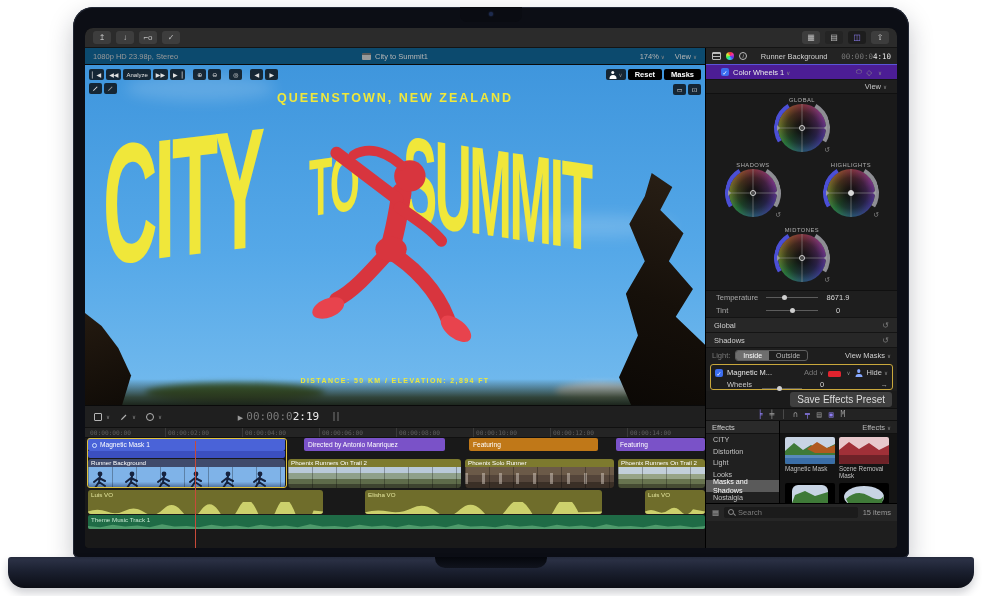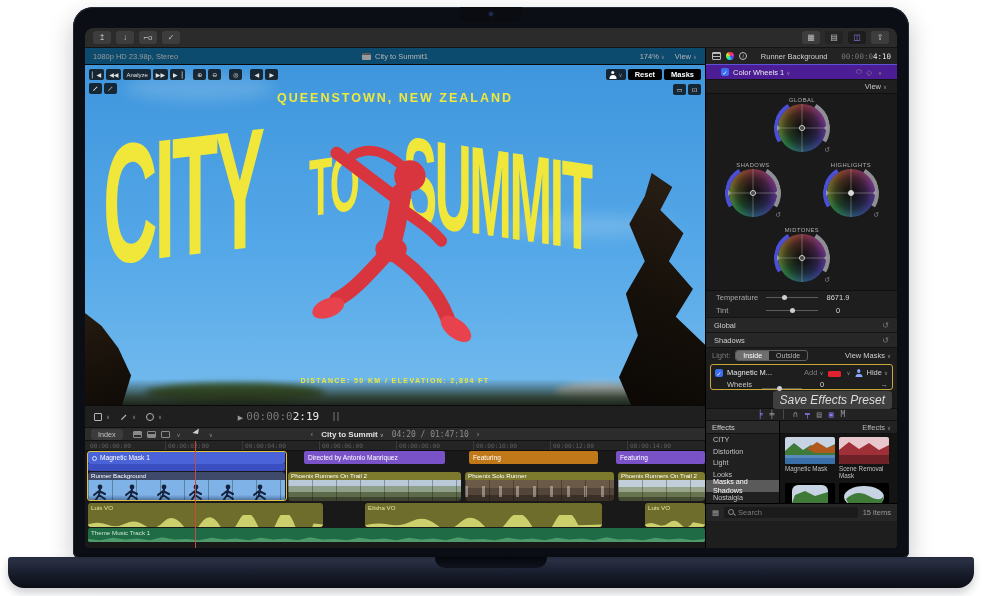--- a/index.html
+++ b/index.html
@@ -126,21 +126,21 @@
   .seg { display:flex; border:1px solid #5e5e5e; border-radius:3px; overflow:hidden; }
   .seg span { padding:1px 7px; font-size:7px; color:#b5b5b5; }
   .seg .on { background:#6e6e6e; color:#fff; }
   .maskgrp { margin:1px 4px; border:1px solid #c9a83c; border-radius:3px; }
   .mg-row { height:12px; display:flex; align-items:flex-end; gap:4px; padding:0 4px; }
   .swatch { width:13px; height:6px; background:#e0232e; border-radius:1.5px; }
   .person { position:relative; width:8px; height:8px; }
   .person::before { content:""; position:absolute; left:50%; top:0; transform:translateX(-50%); width:3.5px; height:3.5px; border-radius:50%; background:#86a8ff; }
   .person::after { content:""; position:absolute; left:50%; bottom:0; transform:translateX(-50%); width:7px; height:3.5px; border-radius:4px 4px 0 0; background:#86a8ff; }
   .save-row { height:17px; display:flex; justify-content:flex-end; align-items:center; padding:0 5px; background:#1b1b1b;}
-  .save-btn { background:#3f3f3f; border-radius:3px; padding:2px 7px; color:#dcdcdc; font-size:12px;font-style:italic; }
+  .save-btn { background:#3f3f3f; border-radius:3px; padding:2px 7px; color:#dcdcdc; font-size:10px; }
 
   .media-icons { height:13px; background:#232323; border-top:1px solid #101010; border-bottom:1px solid #101010;
                  display:flex; align-items:center; justify-content:center; gap:7px; font-family:"DejaVu Sans Mono",monospace; font-size:8px; }
   .mi { color:#9a9a9a; } .mi.purple { color:#8f7ff5; }
 
   .browser { display:flex; height:82px; }
   .cats { width:74px; background:#202020; border-right:1px solid #000; }
   .cats-header { height:13px; background:#2a2a2a; display:flex; align-items:center; padding:0 6px; color:#cfcfcf; border-bottom:1px solid #111; }
   .cat { height:11.5px; display:flex; align-items:center; padding:0 7px; color:#c2c2c2; font-size:7.2px; }
   .cat.sel { background:#5a5a5a; color:#fff; }
@@ -526,37 +526,20 @@
           <div class="tool-btn">
               <span style="width:8px;height:8px;border:1px solid #b5b5b5;border-radius:50%;display:inline-block"></span>
               <span class="chev"></span>
             </div>
           <div class="tc-center">
             <span style="color:#9a9a9a;font-size:7px">▶</span>
             <span class="mono dim">00:00:0</span><span class="mono" style="color:#ececec">2:19</span><span class="meterbars"></span>
           </div>
         </div>
 
-        <div class="tl-nav">
-          <span class="index-btn">Index</span>
-          <div class="nav-icons">
-            <span class="ca f1"></span>
-            <span class="ca f2"></span>
-            <span class="ca"></span>
-            <span class="chev"></span>
-            <span class="cursor-tool" style="margin-left:8px"></span>
-            <span class="chev"></span>
-          </div>
-          <div class="nav-center">
-            <span>‹</span>
-            <span class="chev" style="color:#e2e2e2;font-weight:bold">City to Summit</span>
-            <span class="mono">04:20 / 01:47:10</span>
-            <span>›</span>
-          </div>
-        </div>
 
         <div class="tl-ruler">
           <div class="ruler-cell mono">00:00:00:00</div>
           <div class="ruler-cell mono">00:00:02:00</div>
           <div class="ruler-cell mono">00:00:04:00</div>
           <div class="ruler-cell mono">00:00:06:00</div>
           <div class="ruler-cell mono">00:00:08:00</div>
           <div class="ruler-cell mono">00:00:10:00</div>
           <div class="ruler-cell mono">00:00:12:00</div>
           <div class="ruler-cell mono">00:00:14:00</div>

